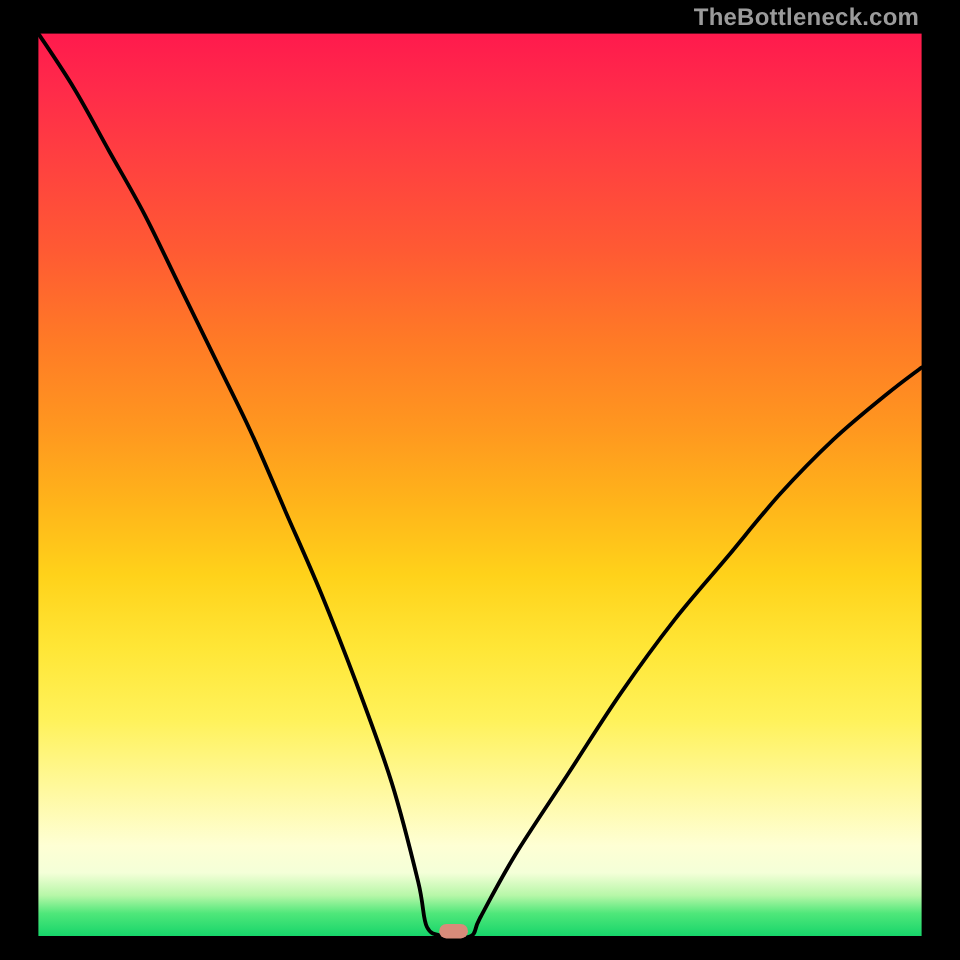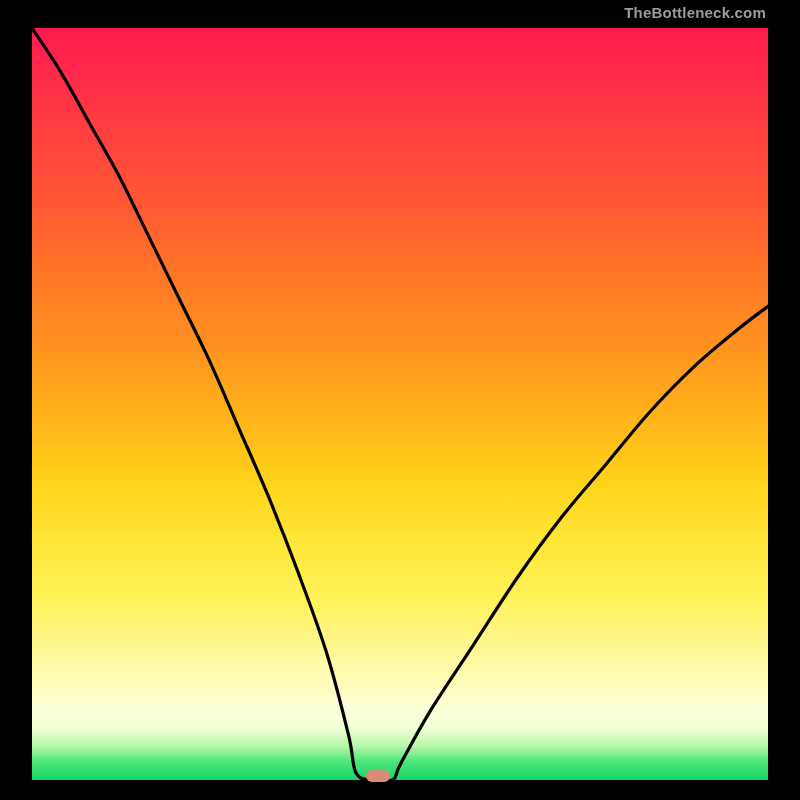--- a/index.html
+++ b/index.html
@@ -43,21 +43,21 @@
       #b7f7a8 95.5%,
       #4fe77a 97.5%,
       #17d56a 100%
     );
   }
   .watermark {
     position: absolute;
     top: 4px;
     right: 34px;
     color: #9b9b9b;
-    font-size: 15px;
+    font-size: 20px;
     font-weight: 600;
     letter-spacing: 0.2px;
     user-select: none;
   }
   svg.curve {
     position: absolute;
     inset: 0;
     width: 100%;
     height: 100%;
     overflow: visible;

